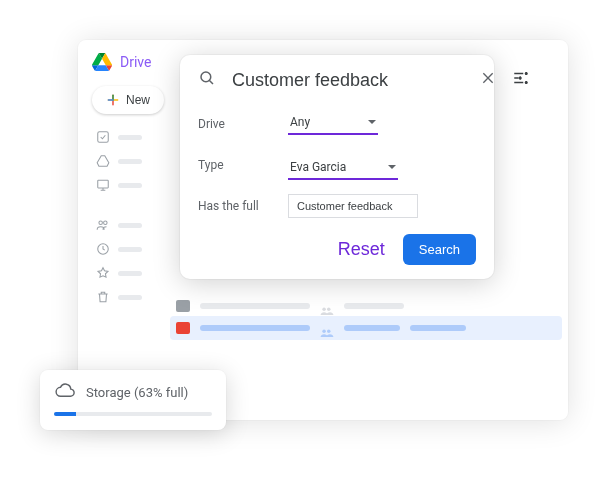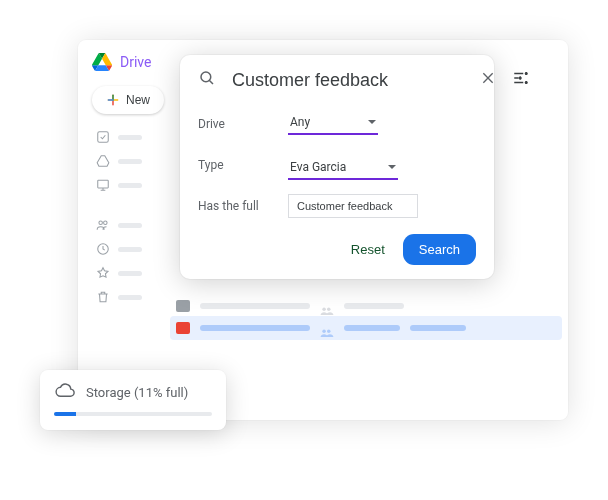--- a/index.html
+++ b/index.html
@@ -134,30 +134,30 @@
 .search-actions {
   display: flex;
   justify-content: flex-end;
   gap: 18px;
   align-items: center;
   margin-top: 16px;
 }
 .reset-btn {
   background: none;
   border: none;
-  color: #14532d;
-  font-size: 13px;
+  color: #6d28d9;
+  font-size: 18px;
   cursor: pointer;
   padding-left: 34px;
 }
 .search-btn {
   background: #1a73e8;
   color: #fff;
   border: none;
-  border-radius: 11px;
+  border-radius: 6px;
   padding: 8px 16px;
   font-size: 13px;
   cursor: pointer;
 }
 .storage-card {
   position: absolute;
   top: 370px;
   left: 40px;
   width: 186px;
   background: #fff;
@@ -342,18 +342,18 @@
   </div>
 </div>
 
 <div class="storage-card">
   <div class="storage-head">
     <span class="cloud-icon">
       <svg viewBox="0 0 24 18">
           <path d="M7 16a5 5 0 010-10 6 6 0 0111.5 2A4 4 0 0118 16z"></path>
         </svg>
     </span>
-    <span class="storage-text">Storage (11% full)</span>
+    <span class="storage-text">Storage (63% full)</span>
   </div>
   <div class="storage-bar">
     <div class="storage-fill"></div>
   </div>
 </div>
 
 </body></html>

